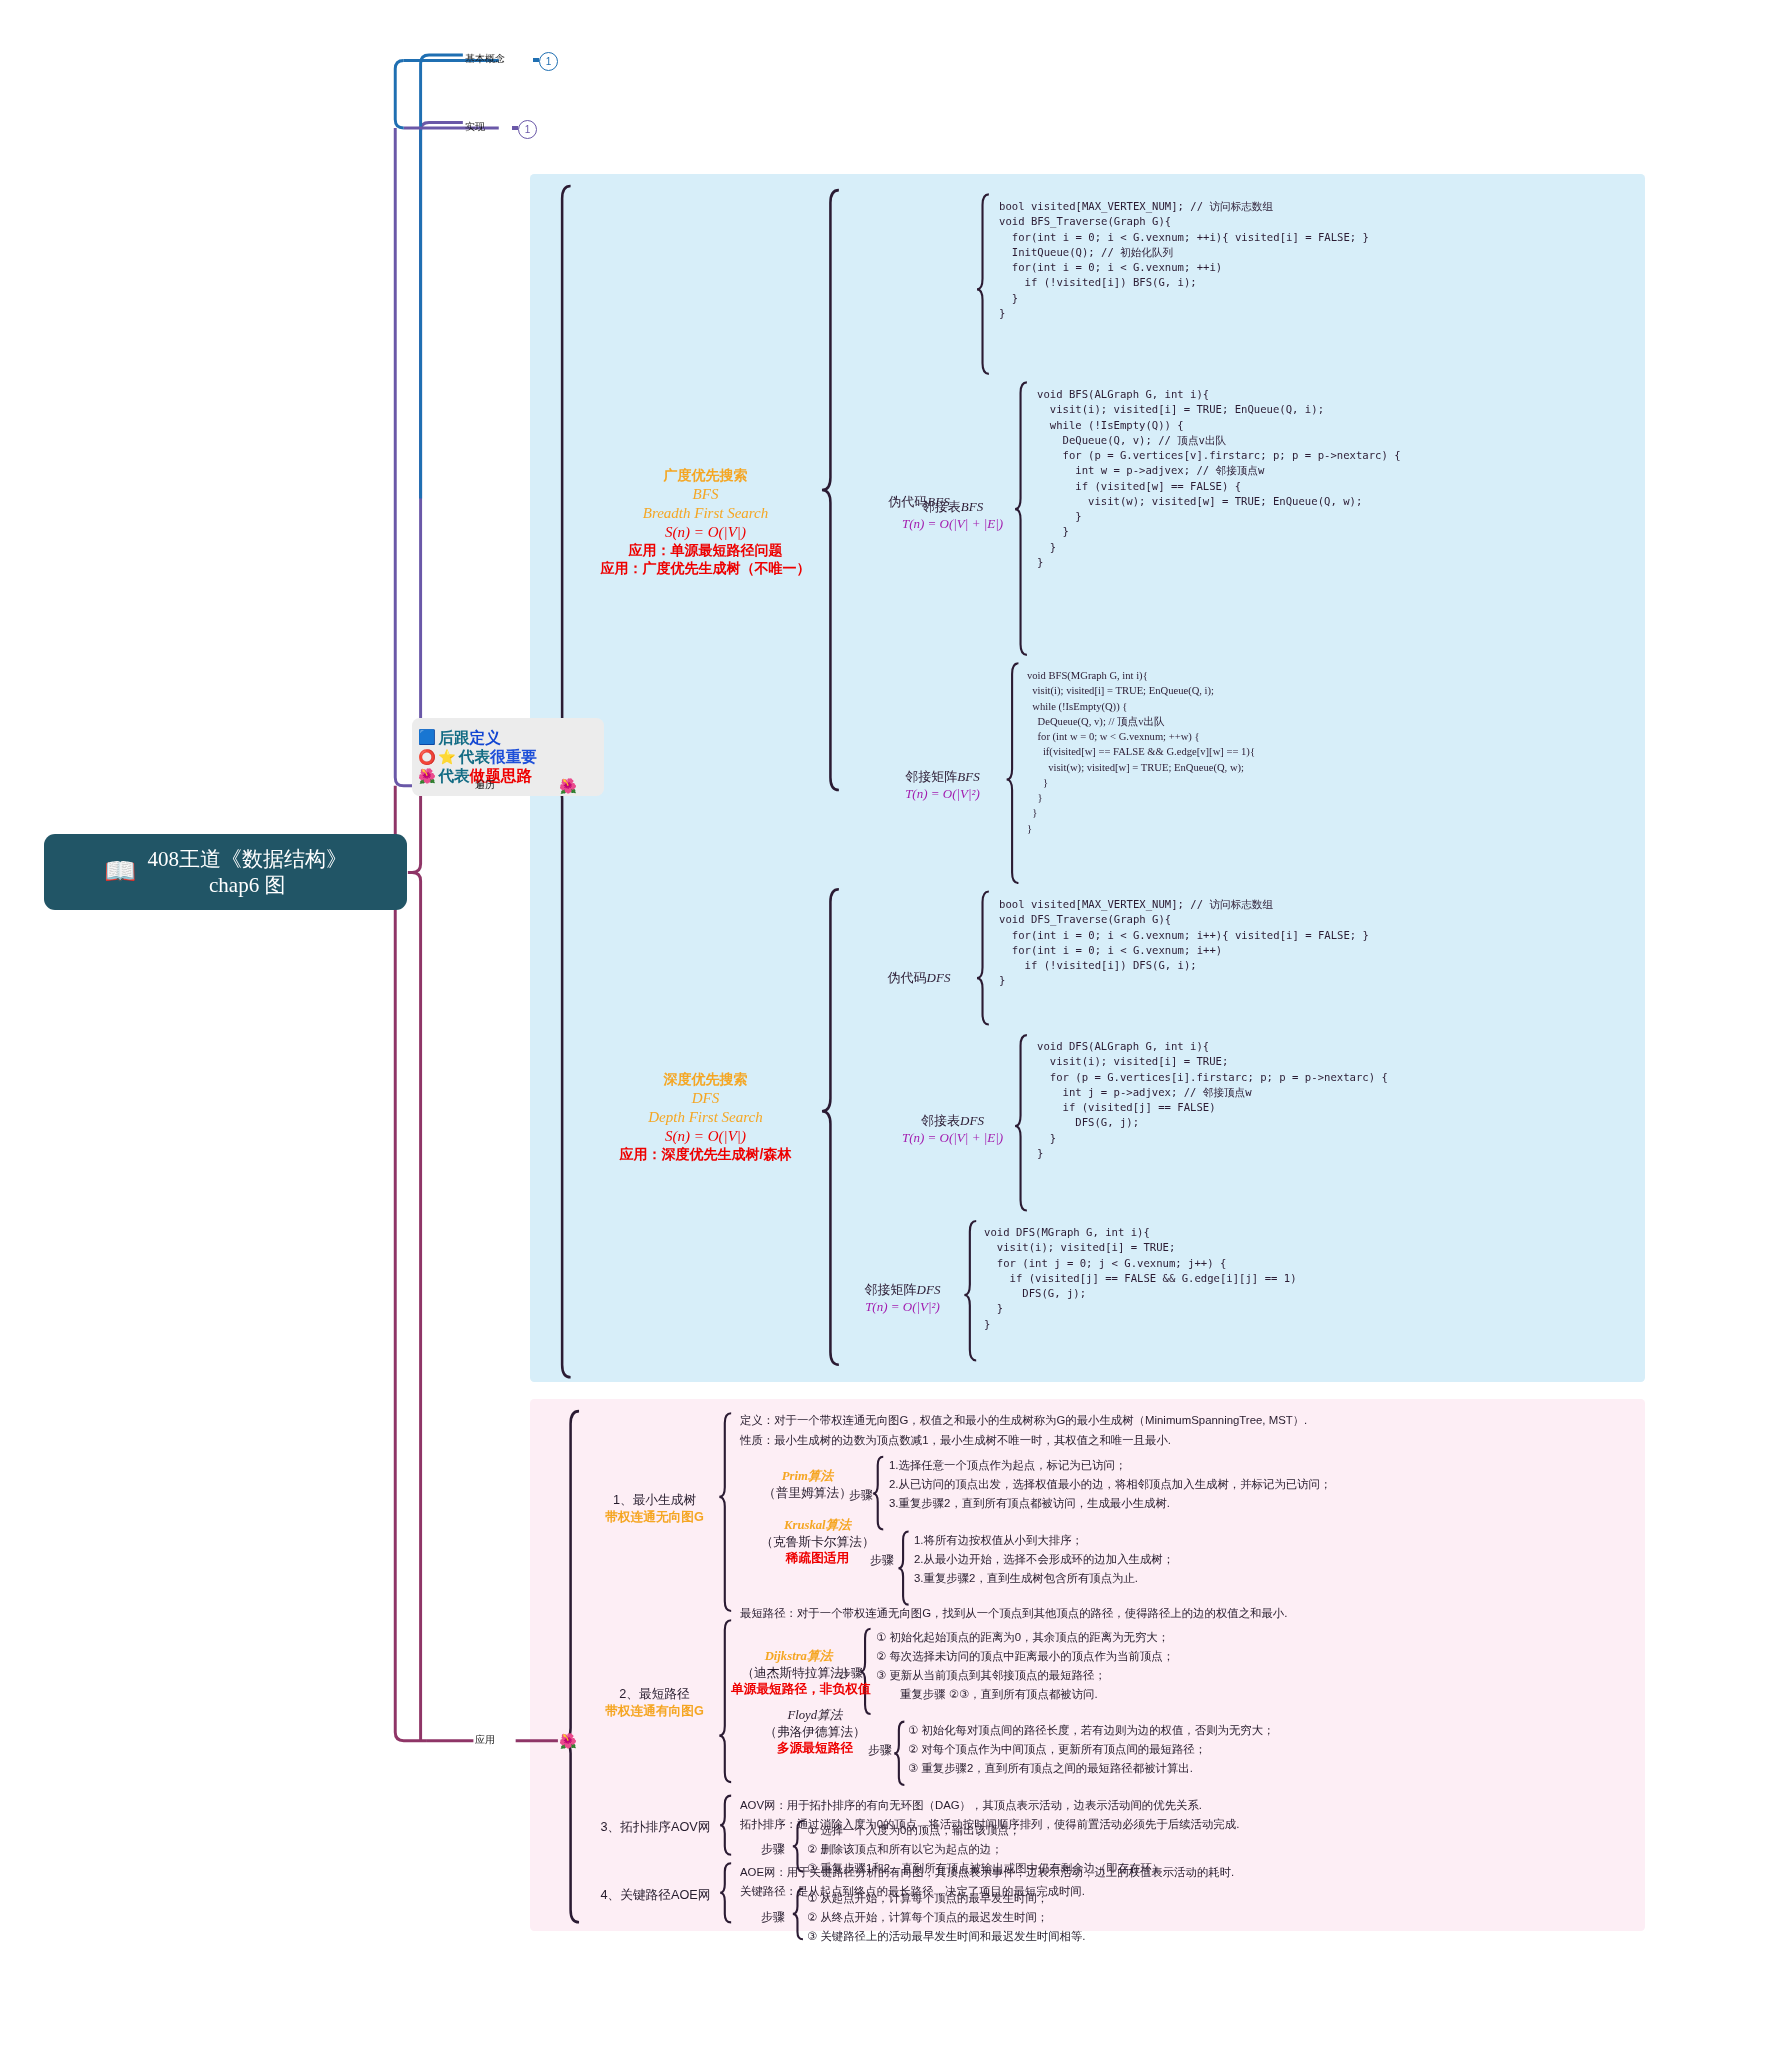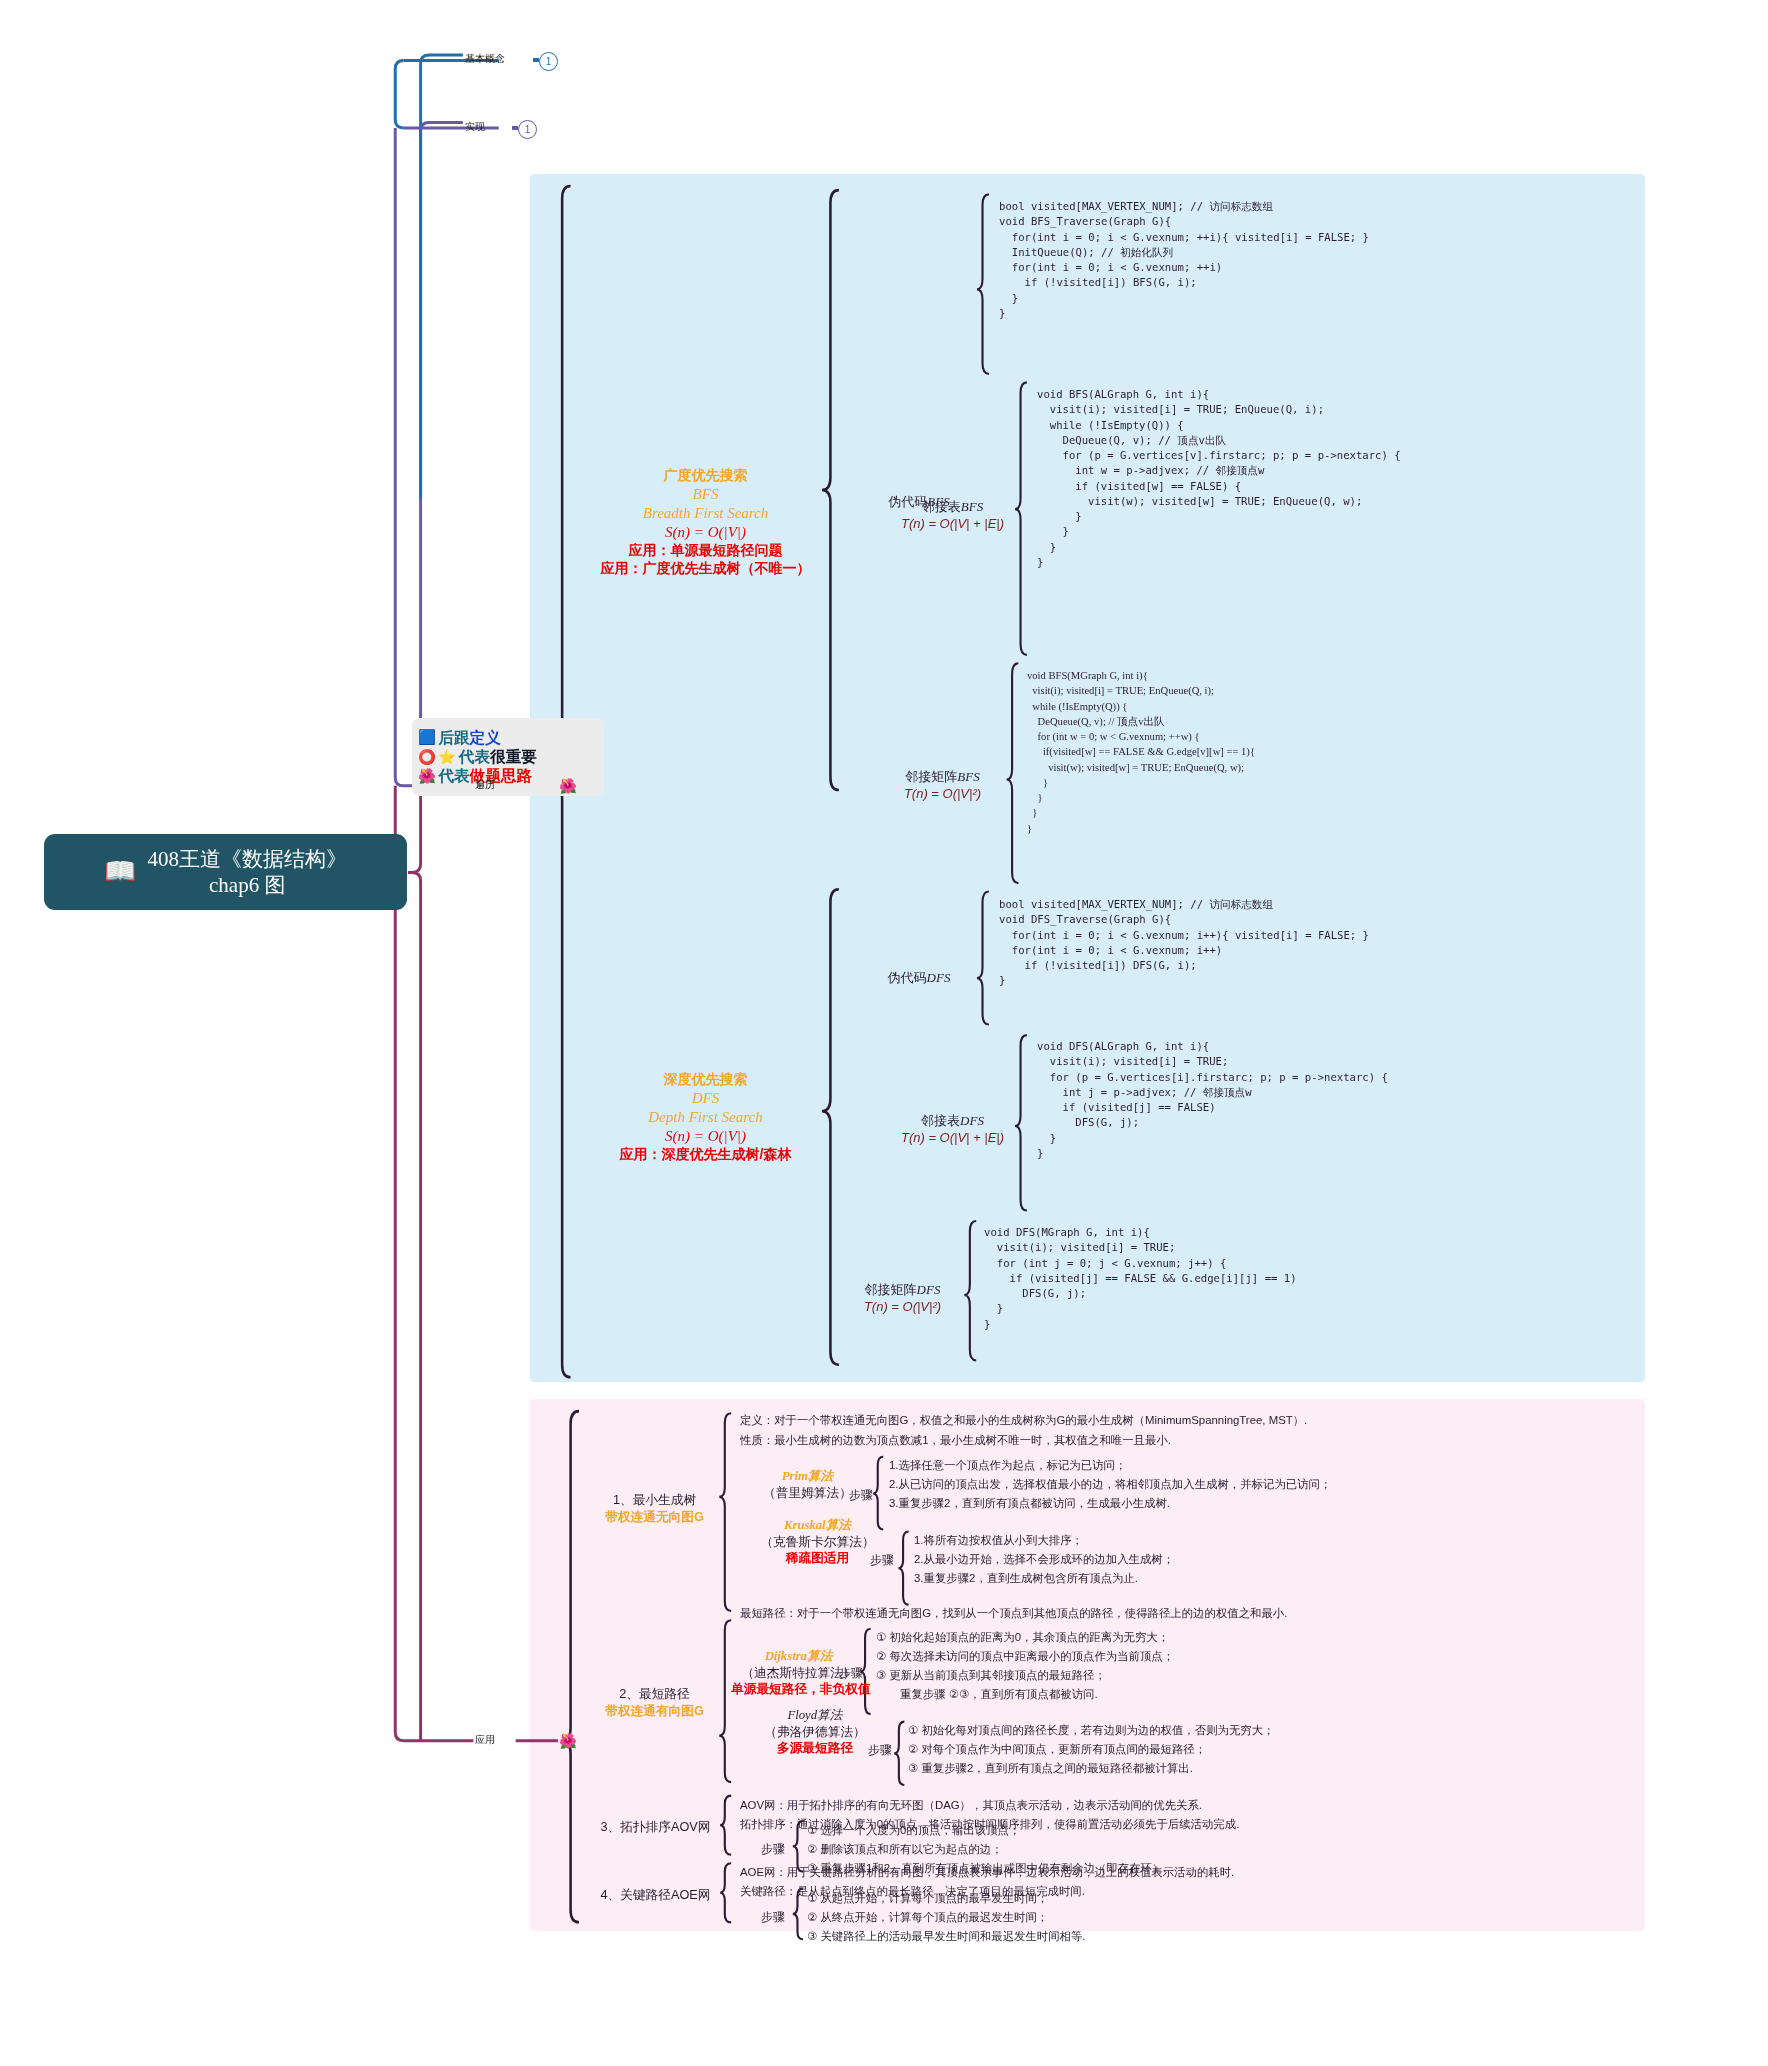--- a/index.html
+++ b/index.html
@@ -20,21 +20,21 @@
 
   
   #legend{position:absolute;left:412px;top:718px;width:192px;height:78px;
      background:#ececec;border-radius:7.6px;padding:4.2px 6px;box-sizing:border-box;
      display:flex;flex-direction:column;justify-content:center;gap:0.8px;}
   #legend .lg-row{display:flex;align-items:center;font-size:15.6px;line-height:1.18;
      font-family:"Liberation Sans","DejaVu Sans",sans-serif;font-weight:bold;white-space:nowrap;}
   #legend .lg-row .ic{font-size:14.4px;margin-right:2.5px;}
   .c-blue{color:#1346d2;}
   .c-teal{color:#136c84;}
-  .c-orange{color:#0f172a;}
+  .c-orange{color:#1d4ed8;}
   .c-red{color:#ee0000;}
 
   
   .branch-label{position:absolute;font-family:"Liberation Sans","DejaVu Sans",sans-serif;
      font-size:10px;color:#1a1a1a;white-space:nowrap;}
   .badge{position:absolute;width:17px;height:17px;border-radius:50%;
      display:flex;align-items:center;justify-content:center;font-size:10px;
      font-family:"Liberation Sans","DejaVu Sans",sans-serif;background:#fff;}
   .badge-blue{border:1.3px solid #1f6fb2;color:#1f6fb2;}
   .badge-purple{border:1.3px solid #6a58a8;color:#6a58a8;}
@@ -51,21 +51,21 @@
   .grp-title .t-cjk{font-family:"Liberation Sans","DejaVu Sans",sans-serif;font-size:14px;}
   .grp-title .t-it{font-family:"Liberation Serif","DejaVu Serif",serif;font-style:italic;font-size:15px;}
   .grp-title .t-red{color:#ee0000;}
   .grp-title .t-org{color:#f5a623;}
   .grp-title .t-bold{font-weight:bold;}
 
   .sub-title{position:absolute;text-align:center;line-height:1.3;white-space:nowrap;
      font-size:13px;color:#2b1b33;}
   .sub-title .it{font-family:"Liberation Serif","DejaVu Serif",serif;font-style:italic;}
   .sub-title .cx{font-family:"Liberation Sans","DejaVu Sans",sans-serif;}
-  .sub-title .red{color:#7f1d1d;font-family:Liberation Sans, sans-serif;font-style:italic;}
+  .sub-title .red{color:#a21caf;font-family:Liberation Serif, serif;font-style:italic;}
 
   
   .code{position:absolute;font-family:"DejaVu Sans Mono","Liberation Mono",monospace;
      font-size:10.6px;line-height:1.44;color:#2b1b33;white-space:pre;}
 
   
   .arow{position:absolute;font-family:"Liberation Sans","DejaVu Sans",sans-serif;
      font-size:11.4px;line-height:1.25;color:#241a2b;white-space:nowrap;}
 
   .alabel{position:absolute;text-align:center;line-height:1.3;white-space:nowrap;

